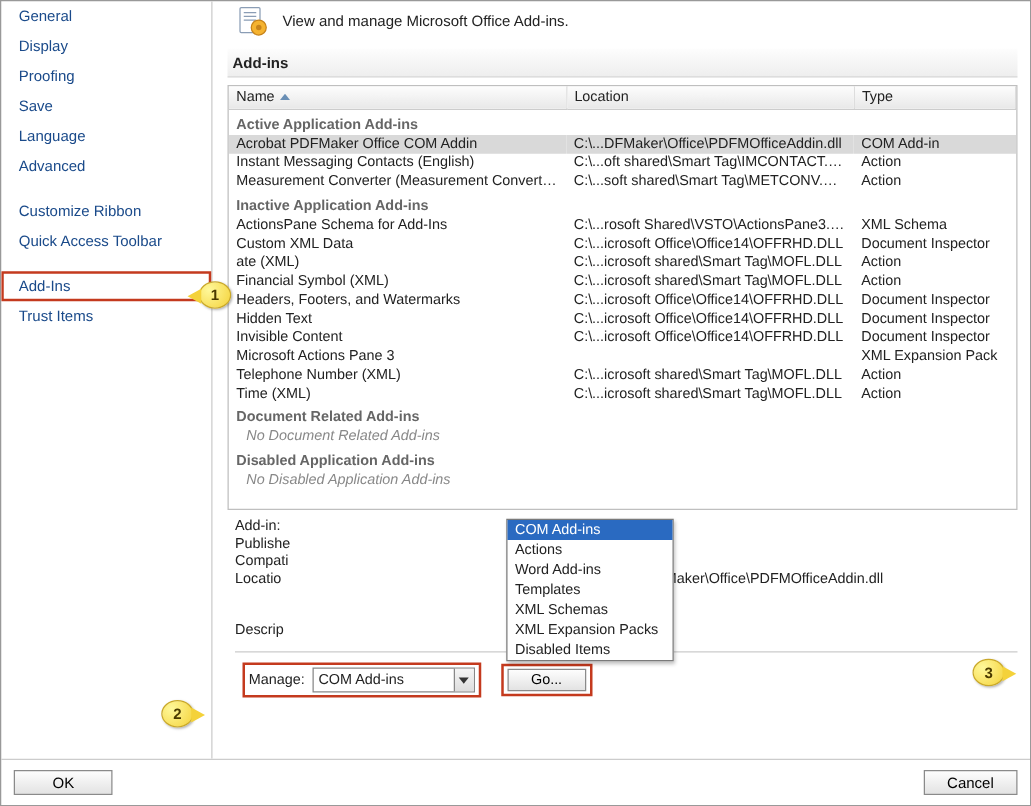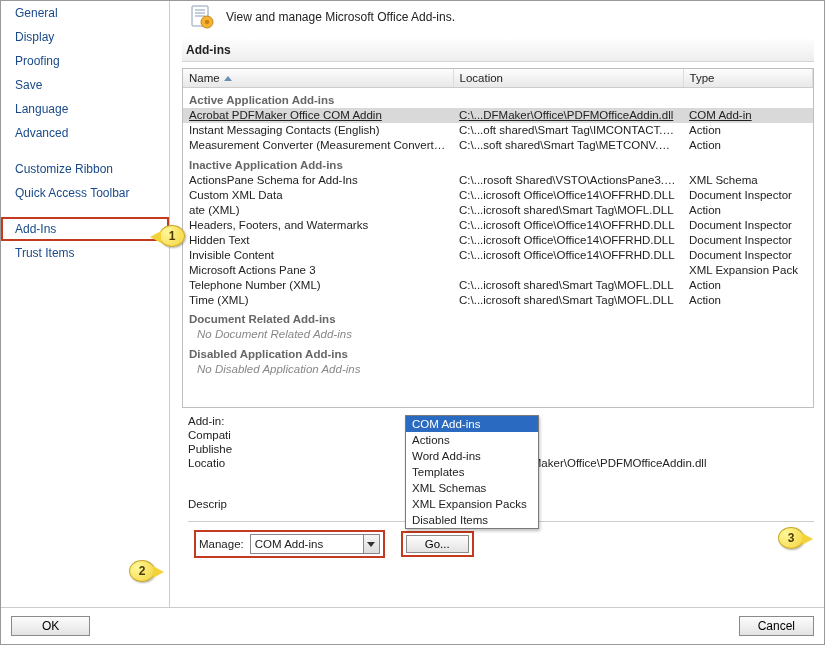--- a/index.html
+++ b/index.html
@@ -116,21 +116,20 @@
     color: #666;
     padding-top: 6px;
   }
   tr.empty td {
     color: #888;
     font-style: italic;
     padding-left: 14px;
   }
   tr.selected td {
     background: #d9d9d9;
-    text-decoration: underline;
   }
   .col-name { width: 270px; max-width:270px; }
   .col-loc  { width: 230px; max-width:230px; }
   .col-type { width: 130px; max-width:130px; }
   
   .details {
     margin-top: 6px;
     padding-left: 6px;
     font-size: 11.5px;
     position: relative;
@@ -329,20 +328,25 @@
                   <td class="col-name">Custom XML Data</td>
                   <td class="col-loc">C:\...icrosoft Office\Office14\OFFRHD.DLL</td>
                   <td class="col-type">Document Inspector</td>
                 </tr>
                 <tr>
                   <td class="col-name">   ate (XML)</td>
                   <td class="col-loc">C:\...icrosoft shared\Smart Tag\MOFL.DLL</td>
                   <td class="col-type">Action</td>
                 </tr>
                 <tr>
+                  <td class="col-name">Financial Symbol (XML)</td>
+                  <td class="col-loc">C:\...icrosoft shared\Smart Tag\MOFL.DLL</td>
+                  <td class="col-type">Action</td>
+                </tr>
+                <tr>
                   <td class="col-name">Headers, Footers, and Watermarks</td>
                   <td class="col-loc">C:\...icrosoft Office\Office14\OFFRHD.DLL</td>
                   <td class="col-type">Document Inspector</td>
                 </tr>
                 <tr>
                   <td class="col-name">Hidden Text</td>
                   <td class="col-loc">C:\...icrosoft Office\Office14\OFFRHD.DLL</td>
                   <td class="col-type">Document Inspector</td>
                 </tr>
                 <tr>
@@ -381,26 +385,26 @@
           </table>
         </div>
       </div>
 
       <div class="details">
         <div class="row">
             <span class="lbl">Add-in:</span>
             <span style="margin-left:140px">Office COM Addin</span>
           </div>
         <div class="row">
+            <span class="lbl">Publishe</span>
+            <span style="margin-left:140px">corporated</span>
+          </div>
+        <div class="row">
             <span class="lbl">Compati</span>
             <span style="margin-left:140px">formation available</span>
-          </div>
-        <div class="row">
-            <span class="lbl">Publishe</span>
-            <span style="margin-left:140px">corporated</span>
           </div>
         <div class="row">
             <span class="lbl">Locatio</span>
             <span style="margin-left:140px">dobe\Acrobat 9.0\PDFMaker\Office\PDFMOfficeAddin.dll</span>
           </div>
         <div class="row" style="margin-top:27px">
             <span class="lbl">Descrip</span>
             <span style="margin-left:140px">Office COM Addin</span>
           </div>
         <hr>

